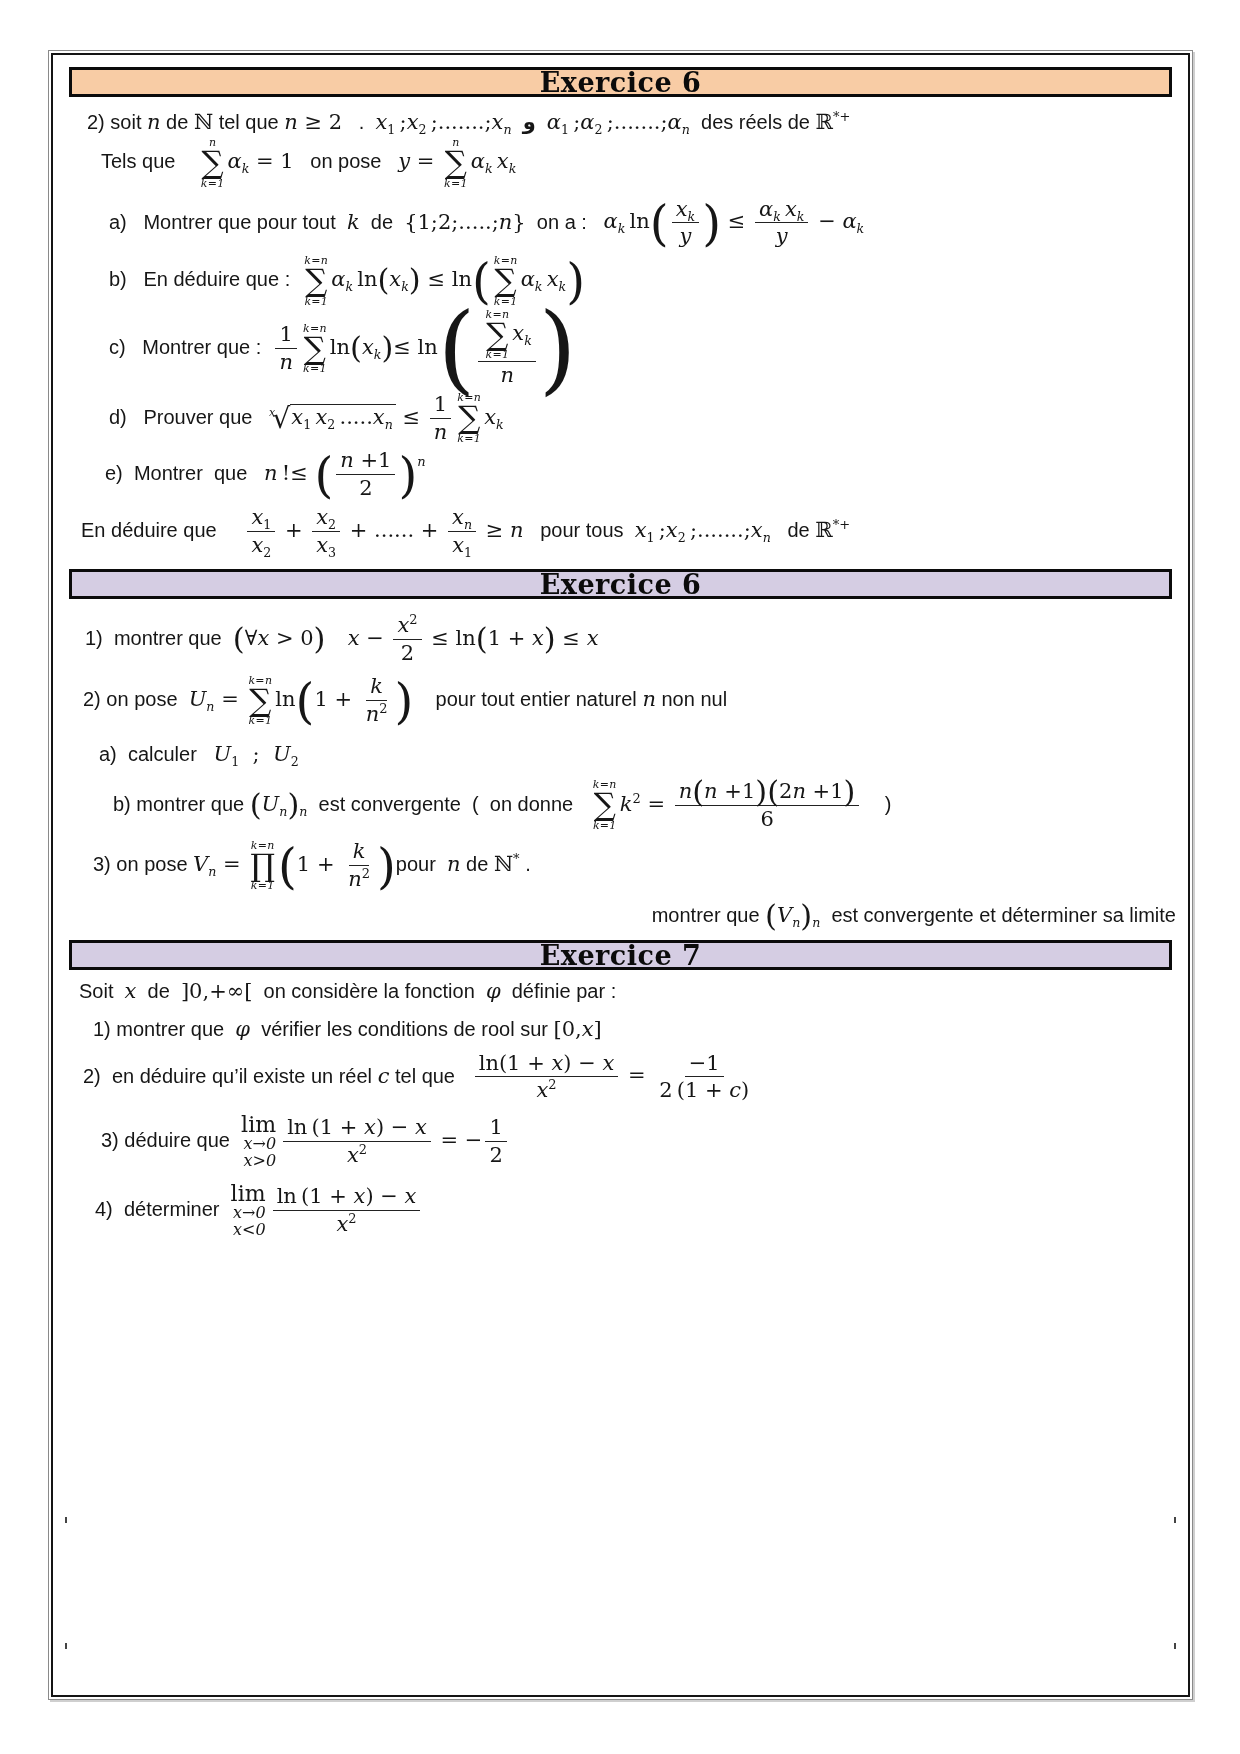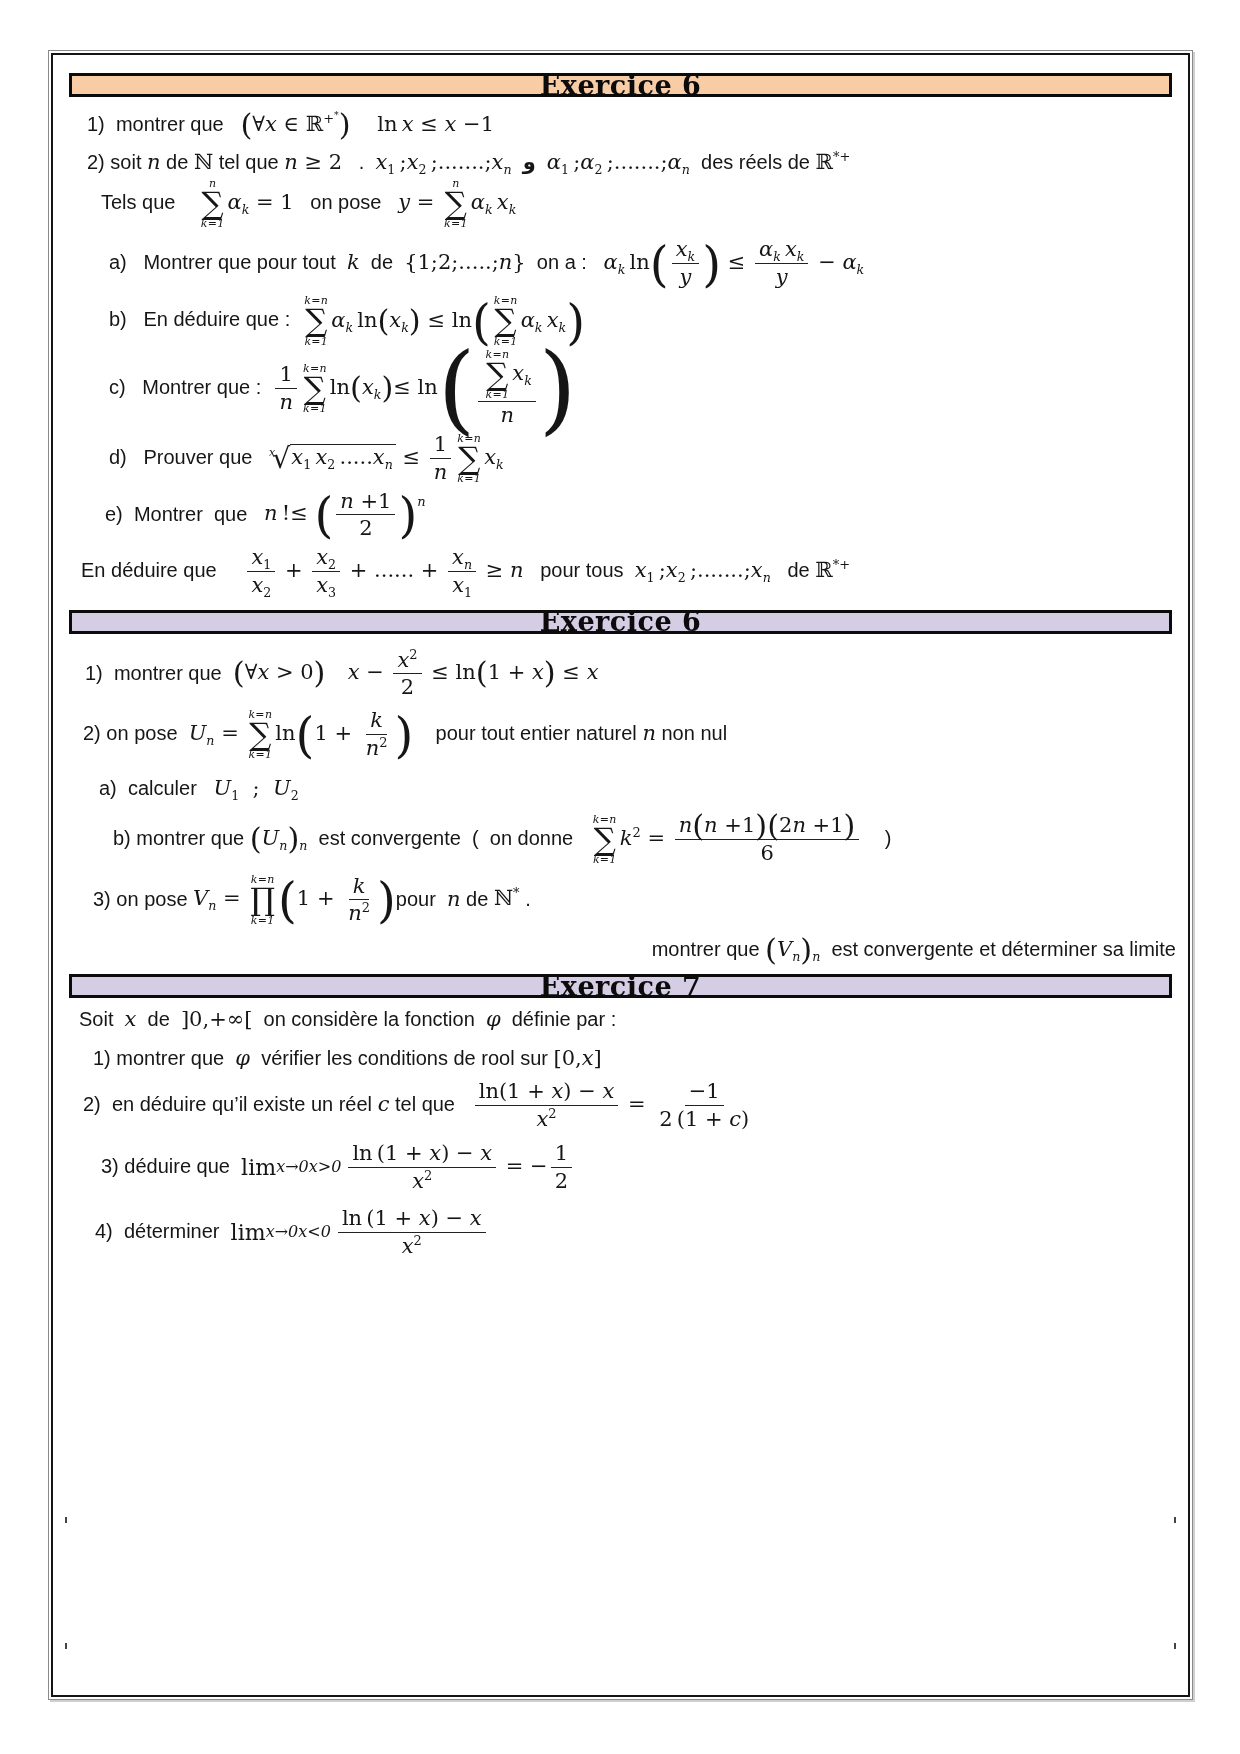--- a/index.html
+++ b/index.html
@@ -10,21 +10,21 @@
   .frame-outer{
     position:absolute;left:48px;top:50px;width:1145px;height:1650px;
     border:1px solid #8a8a8a;padding:2px;box-sizing:border-box;
     box-shadow:2px 2px 0 #cfcfcf;
   }
   .frame-inner{
     border:2px solid #141414;width:100%;height:100%;box-sizing:border-box;
     padding:6px 12px;overflow:hidden;position:relative;background:#fff;
   }
   .banner{
-    margin:12px 4px 0 4px;height:24px;border:3px solid #0b0b0b;
+    margin:6px 4px 0 4px;height:30px;border:3px solid #0b0b0b;
     display:flex;align-items:center;justify-content:center;
     font-family:"DejaVu Serif",serif;font-weight:bold;font-size:27px;
     letter-spacing:.5px;color:#0b0b0b;box-sizing:border-box;
   }
   .row{font-size:20px;line-height:1.25;white-space:nowrap;}
   
   .m{font-family:"DejaVu Serif",serif;font-size:21px;}
   .m i, .row i{font-family:"DejaVu Serif",serif;font-style:italic;}
   sub{font-size:0.60em;line-height:0;}
   sup{font-size:0.62em;line-height:0;}
@@ -38,38 +38,37 @@
   .bigop .lo{font-size:11px;font-style:italic;letter-spacing:.3px;}
   .bigop .op{font-size:31px;line-height:.95;font-style:normal;}
   .p1{font-size:1.45em;vertical-align:-0.12em;font-weight:300;line-height:0;}
   .p2{font-size:2.3em;vertical-align:middle;font-weight:300;line-height:0;}
   .p3{font-size:4.6em;vertical-align:middle;font-weight:300;line-height:0;}
   .pow{font-size:0.62em;vertical-align:1.1em;}
   .rt{white-space:nowrap;}
   .rt .ridx{font-size:11px;vertical-align:0.7em;margin-right:-3px;}
   .rt .rs{font-size:1.35em;vertical-align:-0.15em;}
   .rt .rb{border-top:1.6px solid #222;padding:0 3px 0 1px;}
-  .limop{display:inline-flex;align-items:center;
+  .limop{display:inline-flex;flex-direction:column;align-items:flex-end;
       vertical-align:middle;line-height:1.05;margin:0 4px 0 0;}
   .limop .lw{font-size:1.05em;}
   .limop .lu{font-size:16px;font-style:italic;}
   .waw{font-family:"DejaVu Sans",sans-serif;font-weight:bold;}
   .mark{position:absolute;width:2px;height:6px;background:#444;}
 </style>
 </head>
 <body>
 
 <div class="frame-outer">
   <div class="frame-inner">
 
     <section>
       <div class="banner" style="background: rgb(248, 204, 165);">
         <span>Exercice 6</span>
       </div>
-      <div class="row" style="margin:14px 0 0 22px;">1)&nbsp; montrer que &nbsp;&nbsp;<span class="m"><span class="p1">(</span>∀<i>x</i> ∈ ℝ<sup>+<span class="ss">*</span></sup><span class="p1">)</span>&nbsp;&nbsp;&nbsp; ln <i>x</i> ≤ <i>x</i> −1</span></div>
       <div class="row" style="margin:12px 0 0 22px;">2) soit <span class="m"><i>n</i></span> de <span class="m">ℕ</span> tel que <span class="m"><i>n</i> ≥ 2</span> &nbsp;&nbsp;. &nbsp;<span class="m"><i>x</i><sub>1</sub> ;<i>x</i><sub>2</sub> ;.......;<i>x</i><sub><i>n</i></sub></span> &nbsp;<span class="m waw">و</span>&nbsp; <span class="m"><i>α</i><sub>1</sub> ;<i>α</i><sub>2</sub> ;.......;<i>α</i><sub><i>n</i></sub></span> &nbsp;des réels de <span class="m">ℝ<sup>*+</sup></span></div>
       <div class="row" style="margin:2px 0 0 36px;">Tels que &nbsp;&nbsp;&nbsp;<span class="m"><span class="bigop">
               <span class="lo">n</span>
               <span class="op">∑</span>
               <span class="lo">k=1</span>
             </span><i>α</i><sub><i>k</i></sub> = 1</span> &nbsp;&nbsp;on pose &nbsp;&nbsp;<span class="m"><i>y</i> = <span class="bigop">
               <span class="lo">n</span>
               <span class="op">∑</span>
               <span class="lo">k=1</span>
             </span><i>α</i><sub><i>k</i></sub> <i>x</i><sub><i>k</i></sub></span></div>

